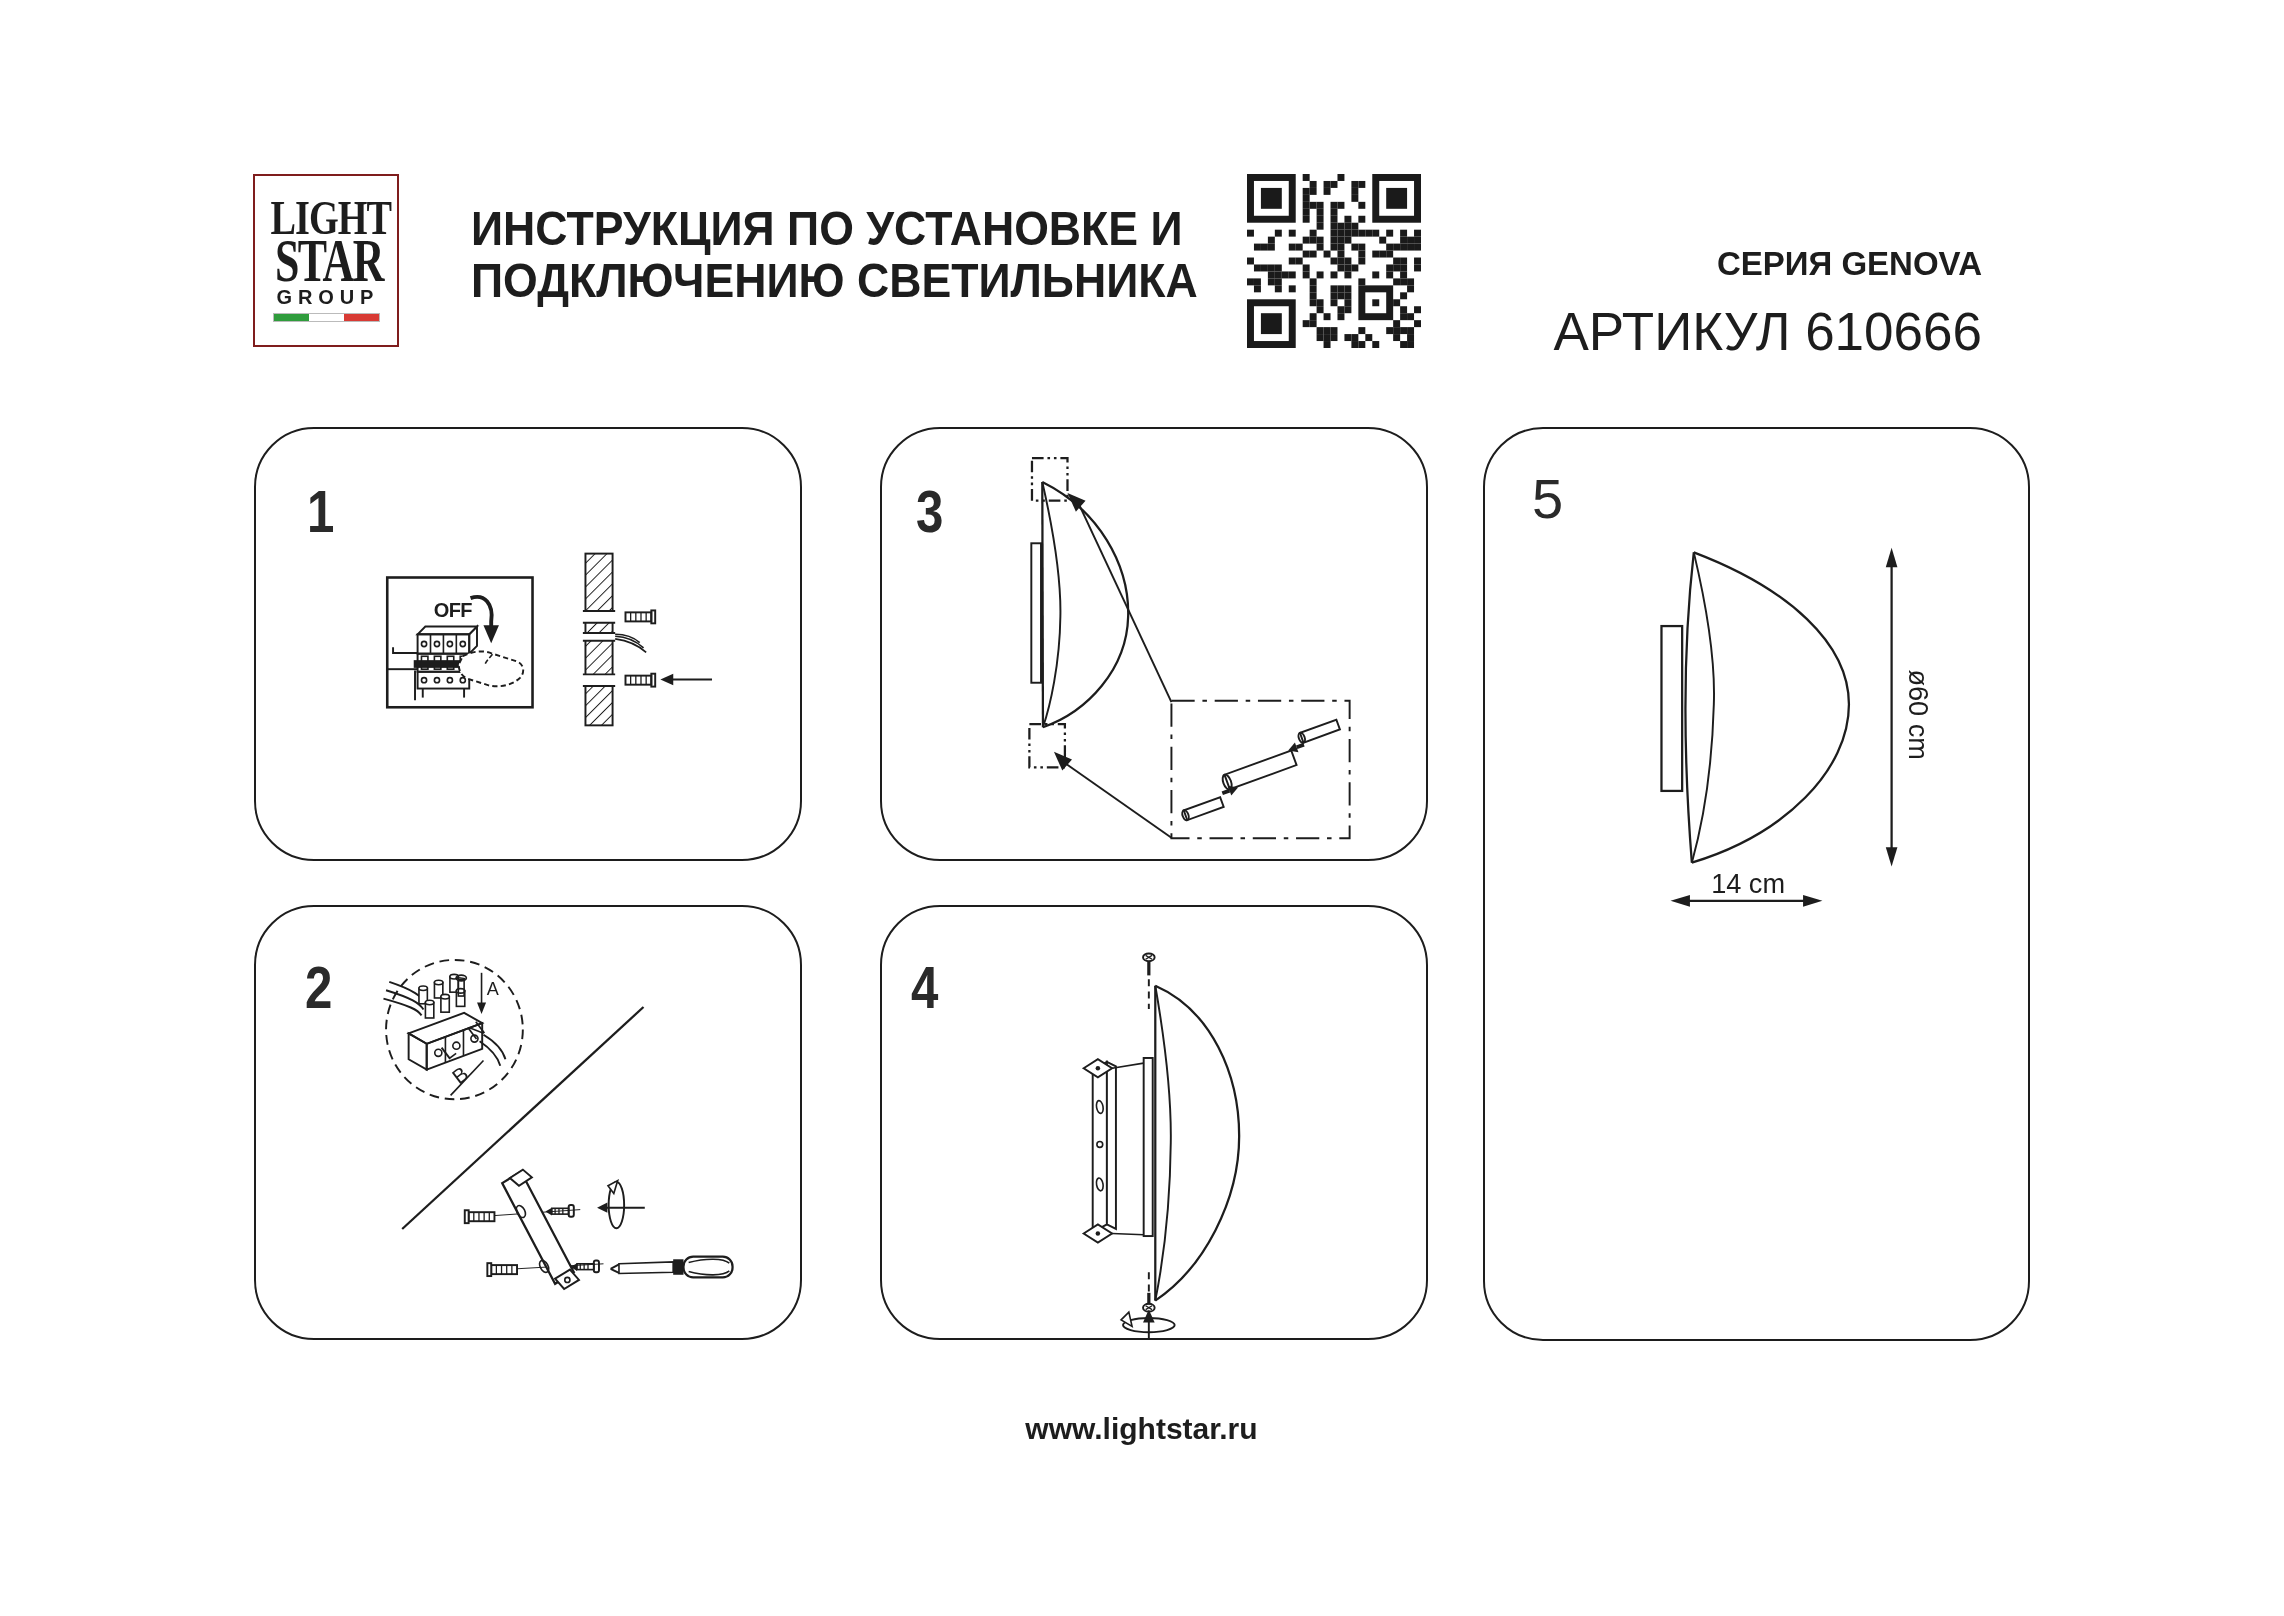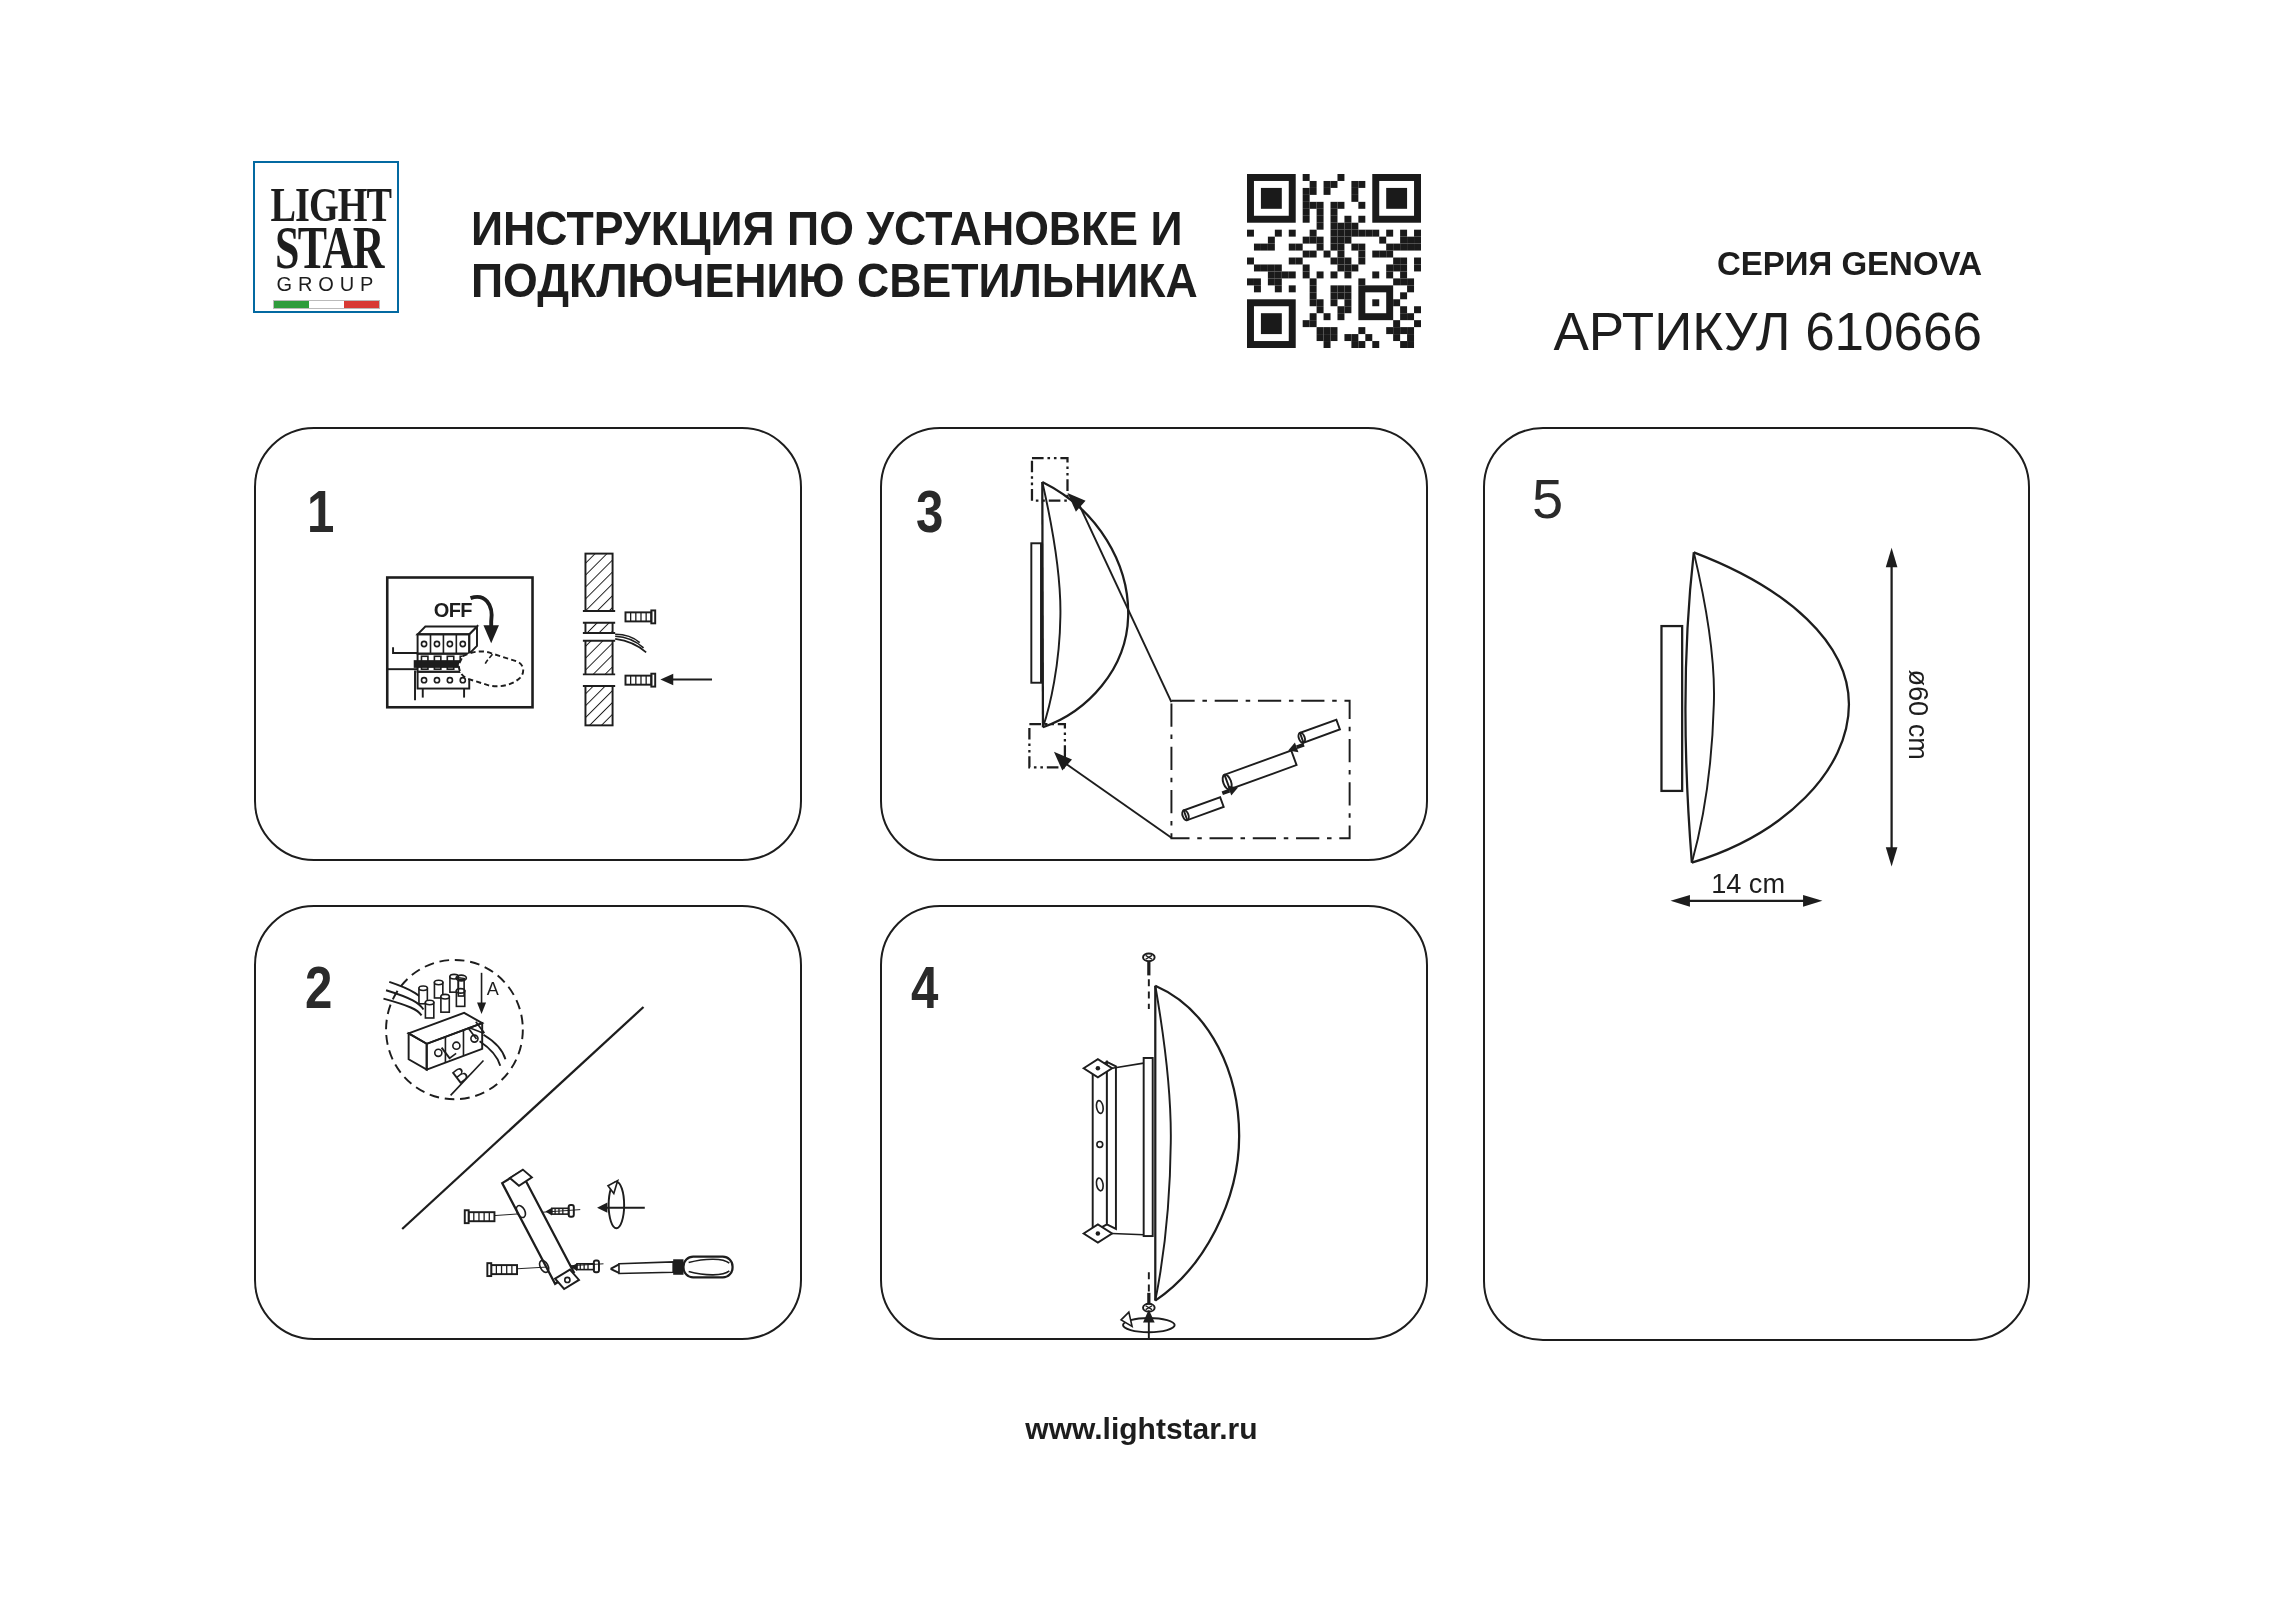--- a/index.html
+++ b/index.html
@@ -1,27 +1,27 @@
 <!DOCTYPE html>
 <html style="font-size:10.4px"><head>
 <meta charset="utf-8">
 <style>
   html,body{margin:0;padding:0;background:#ffffff;}
   body{width:2284px;height:1616px;position:relative;overflow:hidden;
        font-family:"Liberation Sans", sans-serif;color:#1d1d1d;}
   .abs{position:absolute;}
 
   
-  .logo-box{left:253px;top:161px;width:146px;height:152px;border:2px solid #0369a1;
+  .logo-box{left:253px;top:174px;width:146px;height:173px;border:2px solid #7f1d1d;
             box-sizing:border-box;text-align:center;}
   .logo-light{margin-top:22px;font-family:"Liberation Serif",serif;font-weight:700;
               font-size:49px;line-height:39px;letter-spacing:-1.3px;transform:scaleX(.78);}
   .logo-star{font-family:"Liberation Serif",serif;font-weight:700;font-size:61px;
              line-height:48px;letter-spacing:-2px;transform:scaleX(.72);}
-  .logo-group{font-size:20px;font-weight:400;letter-spacing:5.9px;line-height:22px;
+  .logo-group{font-size:20px;font-weight:700;letter-spacing:5.9px;line-height:22px;
               margin-top:1.3px;margin-left:3.9px;}
   .logo-flag{width:105px;height:7.2px;margin:4.6px auto 0;display:flex;border:0.7px solid #bbb;}
   .logo-flag span{flex:1;}
 
   .main-title{left:471px;top:203px;width:814px;font-size:48px;font-weight:700;
               line-height:52px;letter-spacing:0px;transform:scaleX(.93);
               transform-origin:left top;white-space:nowrap;}
   .qr-wrap{left:1247px;top:174px;width:174px;height:174px;}
   .series-wrap{left:1526px;top:246px;width:456px;text-align:right;}
   .series-line{font-size:33px;font-weight:700;line-height:36px;}

